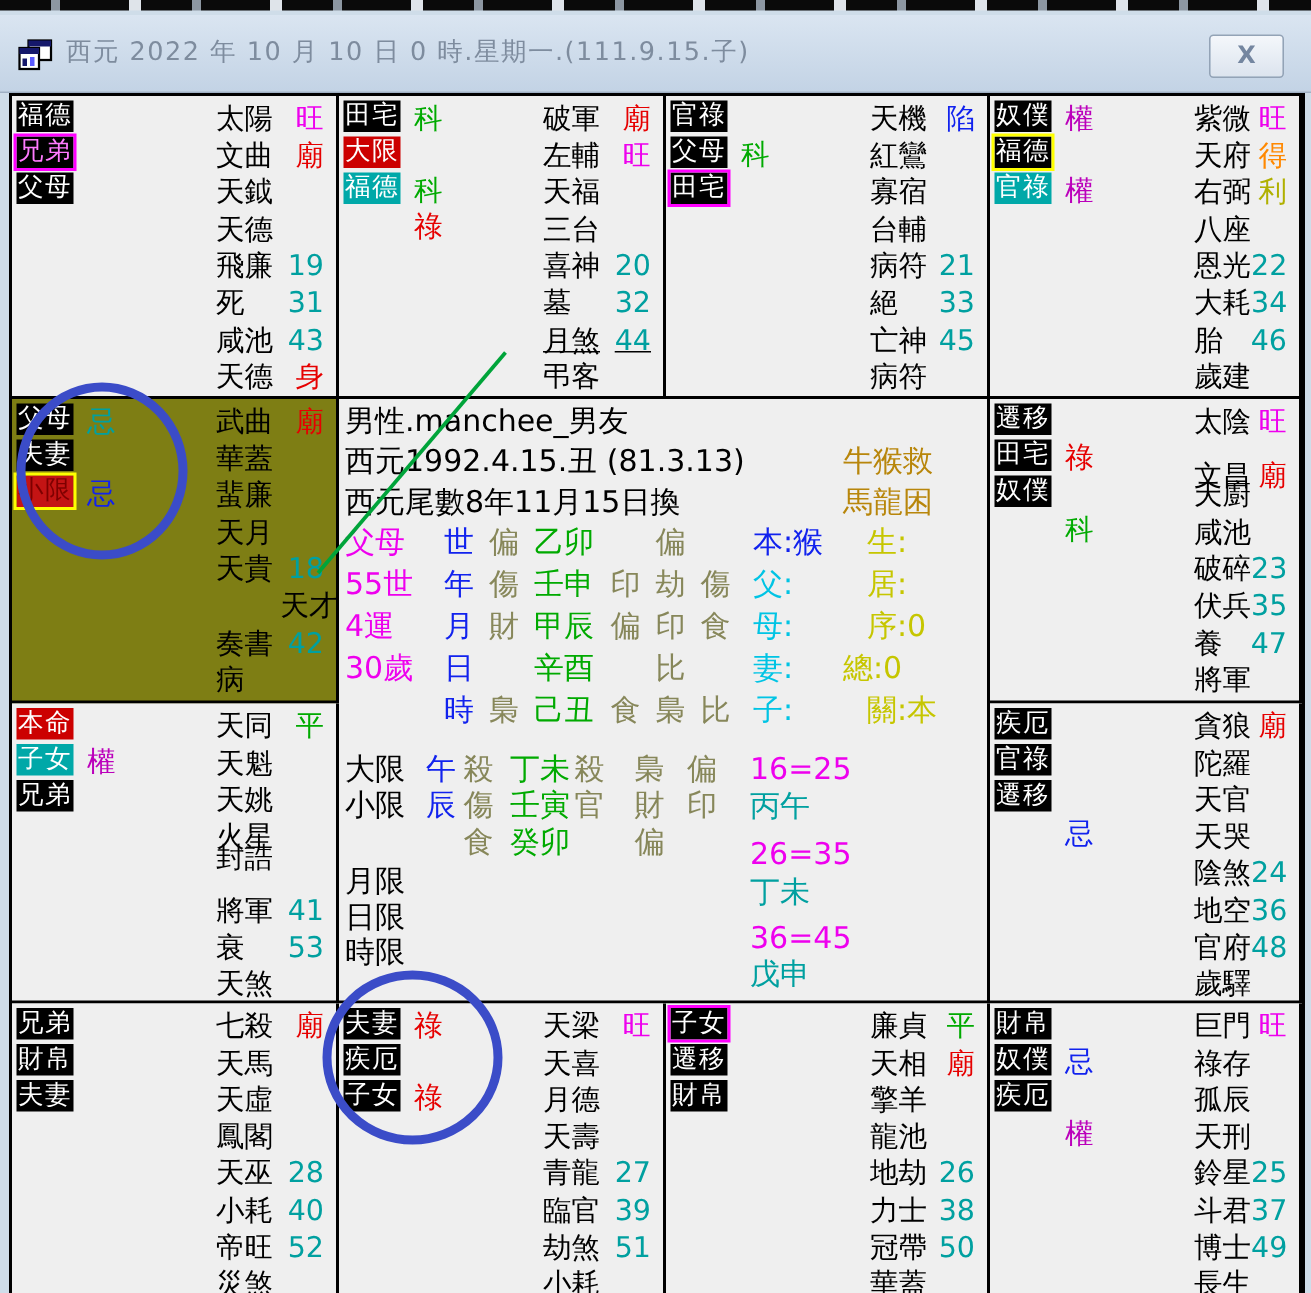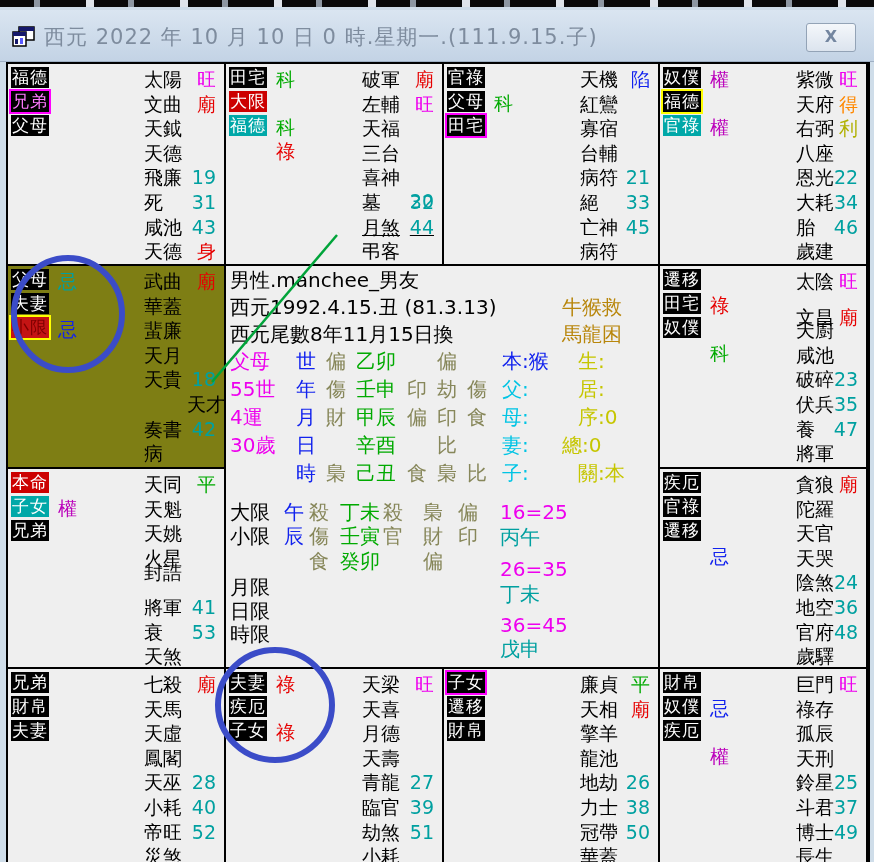--- a/index.html
+++ b/index.html
@@ -2,21 +2,21 @@
 <html><head>
 <meta charset="utf-8">
 <style>
   html,body{margin:0;padding:0}
   body{width:874px;height:862px;overflow:hidden;position:relative;
        background:#cfdde9;font-family:"DejaVu Sans",sans-serif;}
   .top-remnant{position:absolute;top:0;left:0;width:874px;height:7px;
        background:repeating-linear-gradient(90deg,#0a0a0a 0 34px,#8d97a2 34px 40px,#0a0a0a 40px 86px,#dfe4ea 86px 94px);}
   .titlebar{position:absolute;top:10px;left:0;width:874px;height:52px;
        background:linear-gradient(#dae5f1,#c3d3e5);border-bottom:1px solid #9fb0c4;box-sizing:border-box;}
-  .title-text{position:absolute;left:44px;top:13px;font-size:21px;color:#7e8c9e;
+  .title-text{position:absolute;left:44px;top:13px;font-size:17px;color:#7e8c9e;
        letter-spacing:1px;white-space:nowrap;}
   .app-icon{position:absolute;left:12px;top:16px;}
   .close-btn{position:absolute;right:18px;top:13px;width:48px;height:27px;
        background:linear-gradient(#f4f7fb,#dce4ee);border:1px solid #93a3b6;border-radius:3px;
        color:#7486a0;font-size:16px;font-weight:bold;text-align:center;line-height:25px;cursor:default;}
   .chart{position:absolute;left:6px;top:62px;width:860px;height:800px;
        border:2px solid #000;background:#efefef;}
   .palace{position:absolute;box-sizing:border-box;border-right:2px solid #000;
        border-bottom:2px solid #000;background:#efefef;overflow:hidden;}
   .palace.olive{background:#7e7e14;}
@@ -158,21 +158,21 @@
       <div class="badge s-k" style="top: 3px;">田宅</div>
       <div class="bmark c-grn" style="top: 4px;">科</div>
       <div class="badge s-r" style="top: 27px;">大限</div>
       <div class="badge s-t" style="top: 51px;">福德</div>
       <div class="bmark c-grn" style="top: 52px;">科</div>
       <div class="bmark c-red" style="top: 76px;">祿</div>
       <div class="star-row" style="top: 3px;"><div class="sname">破軍</div><div class="sval c-red">廟</div></div>
       <div class="star-row" style="top: 27.6px;"><div class="sname">左輔</div><div class="sval c-mag">旺</div></div>
       <div class="star-row" style="top: 52.2px;"><div class="sname">天福</div></div>
       <div class="star-row" style="top: 76.8px;"><div class="sname">三台</div></div>
-      <div class="star-row" style="top: 101.4px; flex-direction: column;"><div class="sname">喜神</div><div class="sval c-num">20</div></div>
+      <div class="star-row" style="top: 101.4px;"><div class="sname">喜神</div><div class="sval c-num">20</div></div>
       <div class="star-row" style="top: 126px;"><div class="sname">墓</div><div class="sval c-num">32</div></div>
       <div class="star-row" style="top: 150.6px; text-decoration: underline;"><div class="sname">月煞</div><div class="sval c-num">44</div></div>
       <div class="star-row" style="top: 175.2px;"><div class="sname">弔客</div></div>
     </div>
     <div class="palace" style="left: 436px; top: 0px; width: 216px; height: 202px;">
       <div class="badge s-k" style="top: 3px;">官祿</div>
       <div class="badge s-k" style="top: 27px;">父母</div>
       <div class="bmark c-grn" style="top: 28px;">科</div>
       <div class="badge s-km" style="top: 51px;">田宅</div>
       <div class="star-row" style="top: 3px;"><div class="sname">天機</div><div class="sval c-blu">陷</div></div>

